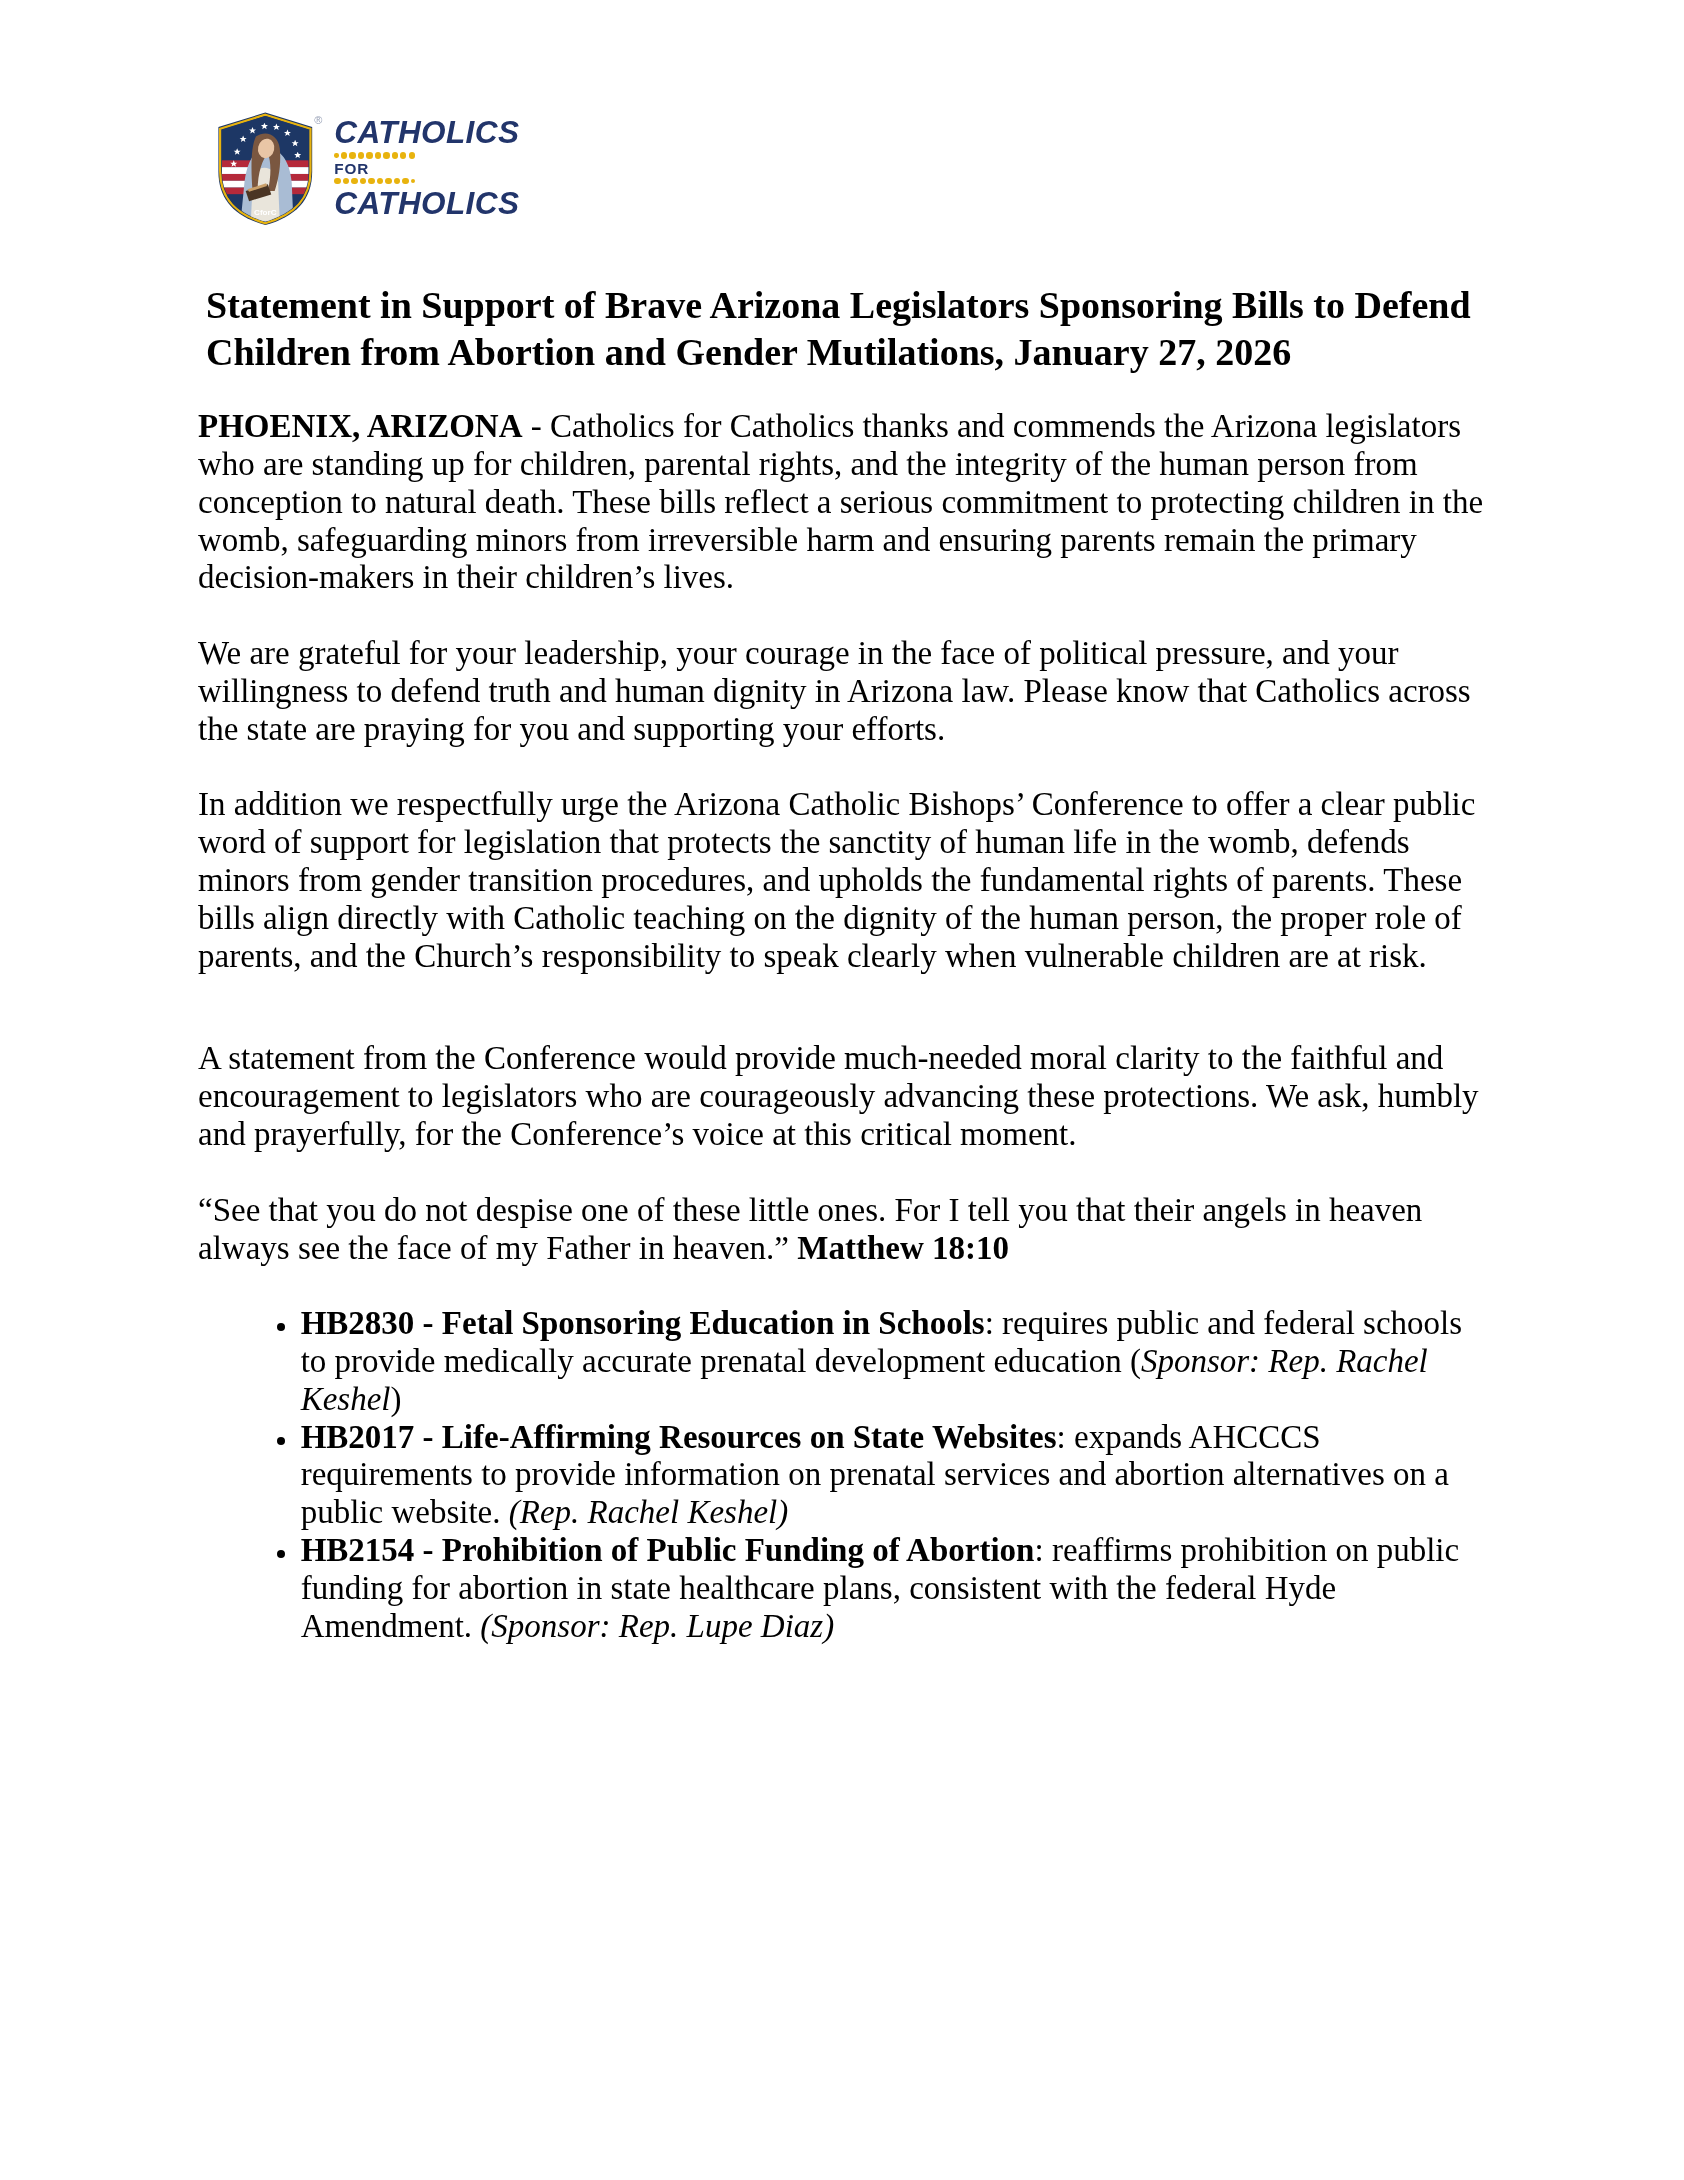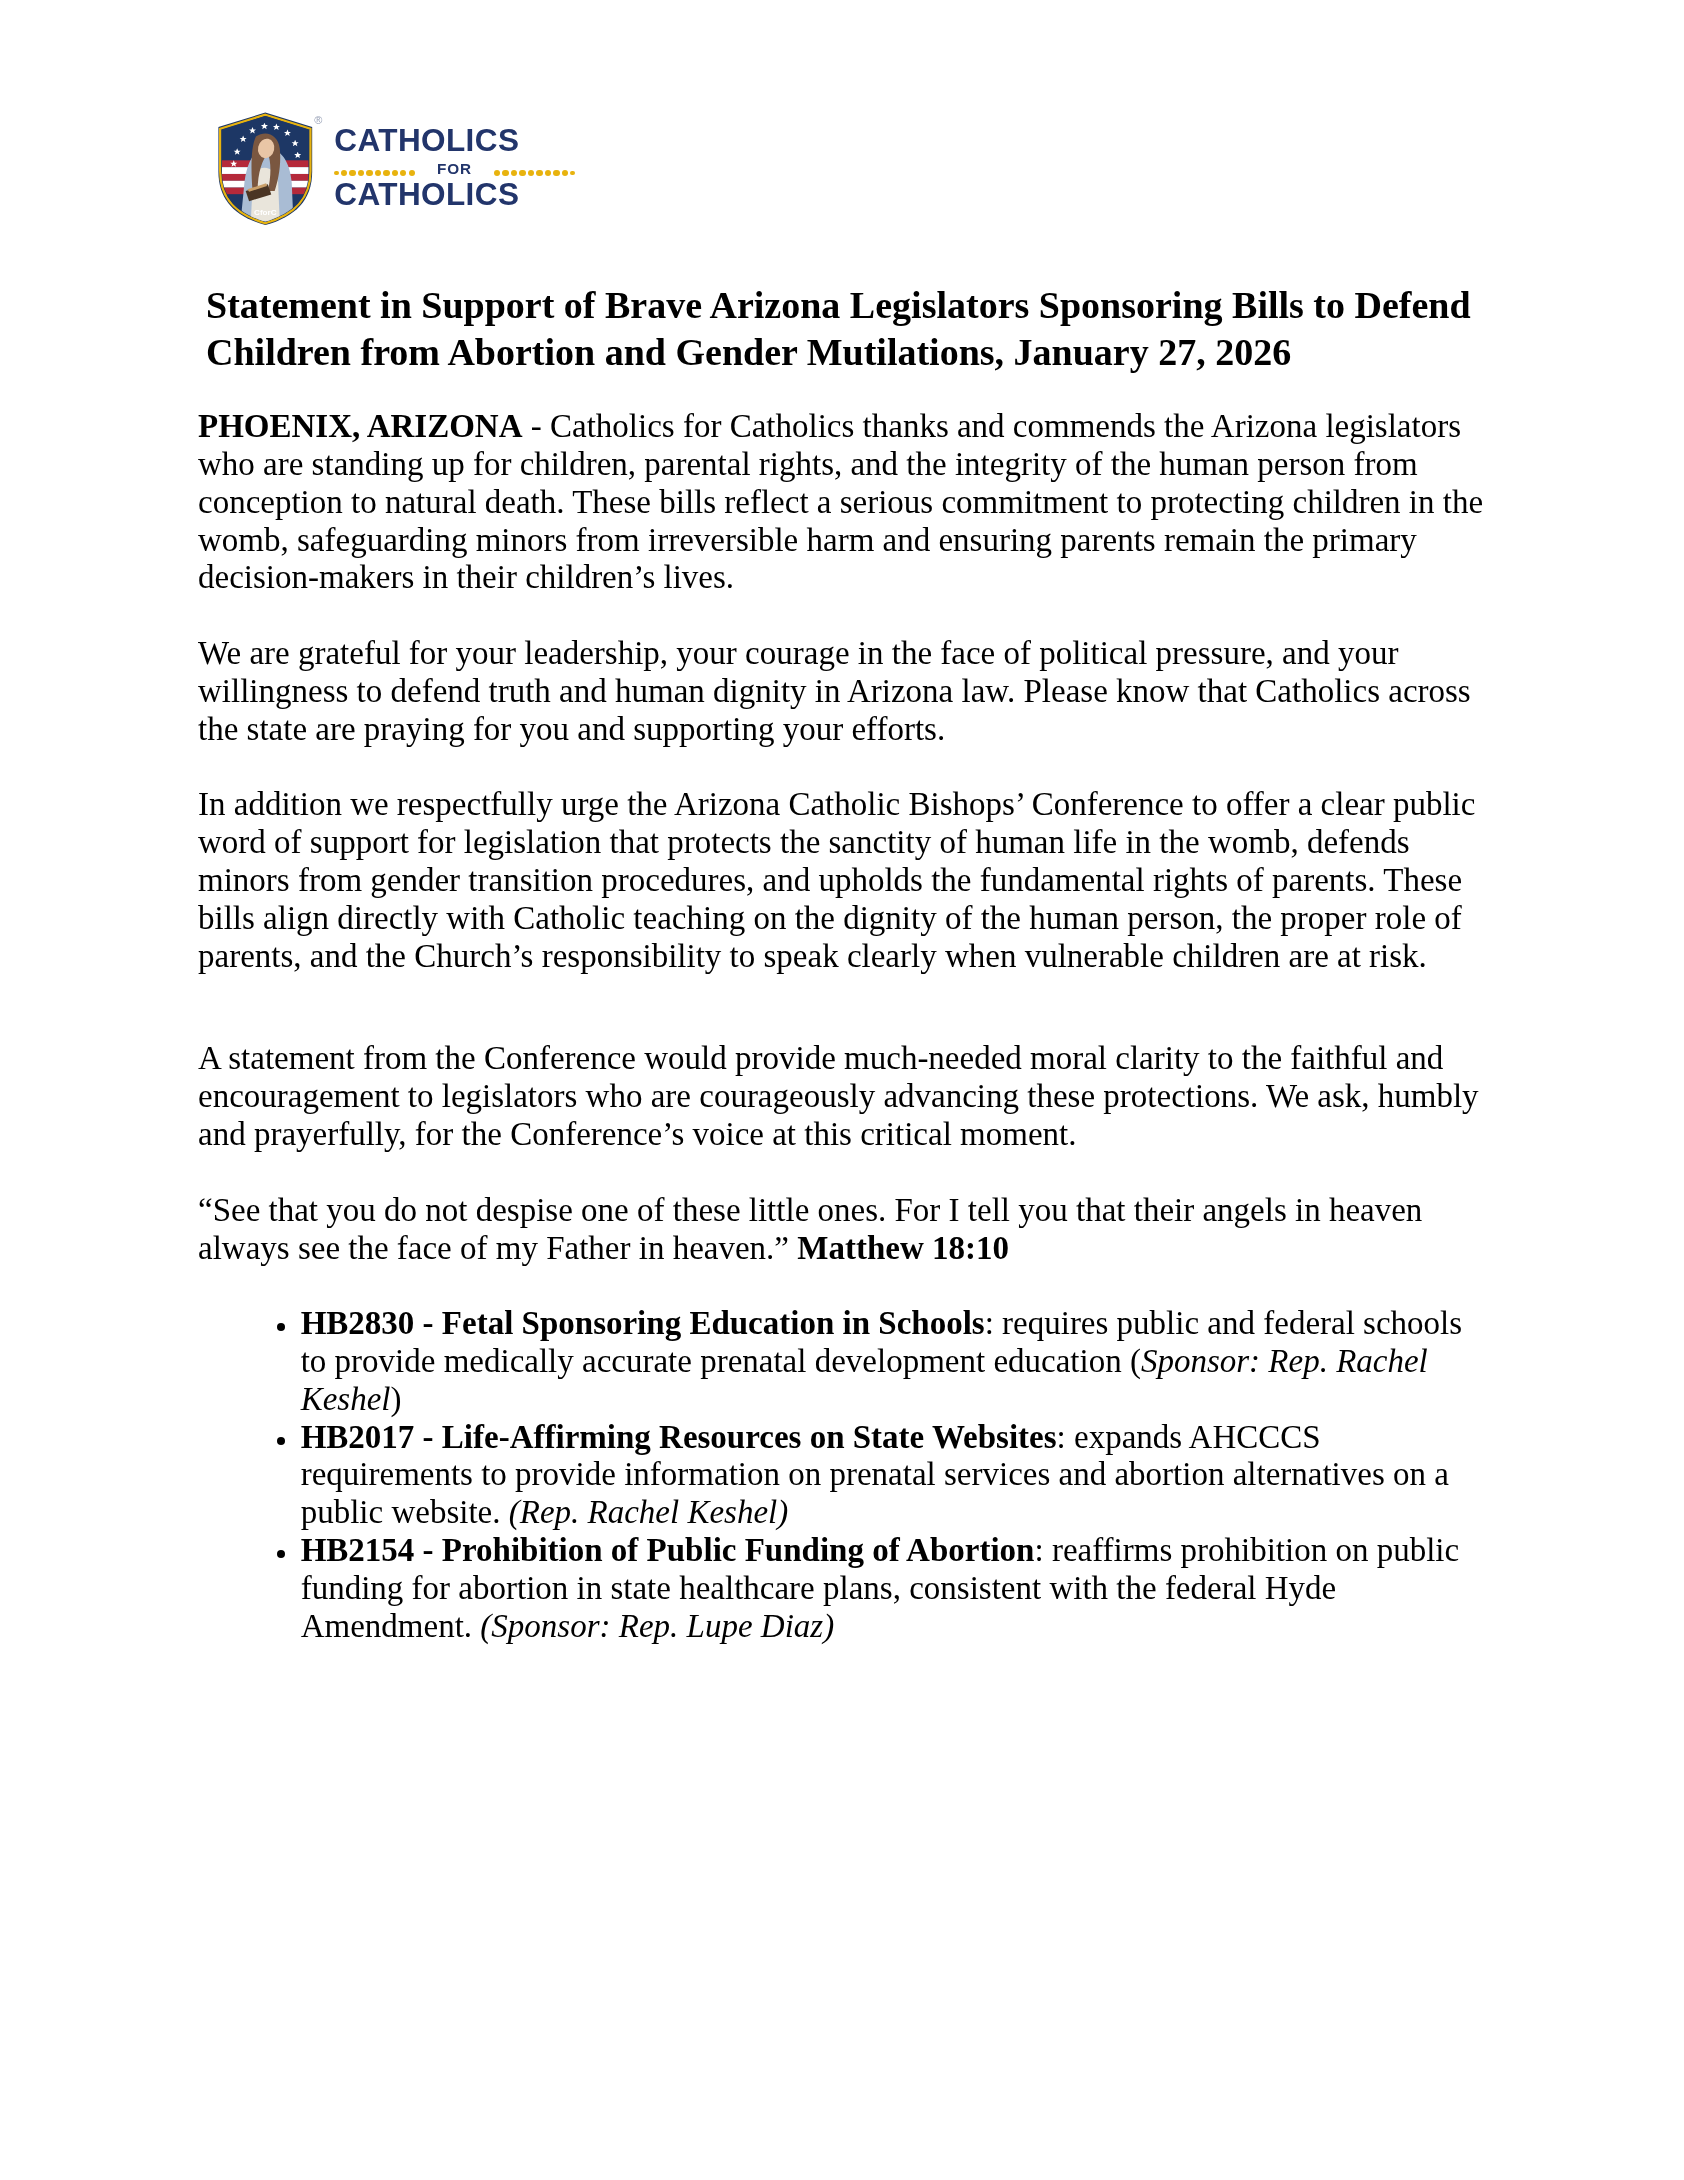--- a/index.html
+++ b/index.html
@@ -47,27 +47,29 @@
     flex-direction: column;
     justify-content: center;
     line-height: 1;
   }
   .wordmark-line {
     font-family: "Liberation Sans", sans-serif;
     font-weight: 900;
     font-size: 31.5px;
     letter-spacing: 0.4px;
     color: #22356b;
+    font-style: italic;
   }
   .wordmark-mid {
     display: flex;
-    align-items: flex-end;
+    align-items: flex-start;
     justify-content: space-between;
     margin: 4.3px 0 3.4px 0;
-    gap: 22px;
+    gap: 2px;
+    flex-direction: column;
   }
   .dots {
     display: flex;
     align-items: center;
     gap: 2.1px;
   }
   .dot {
     width: 6.4px;
     height: 6.4px;
     border-radius: 50%;

